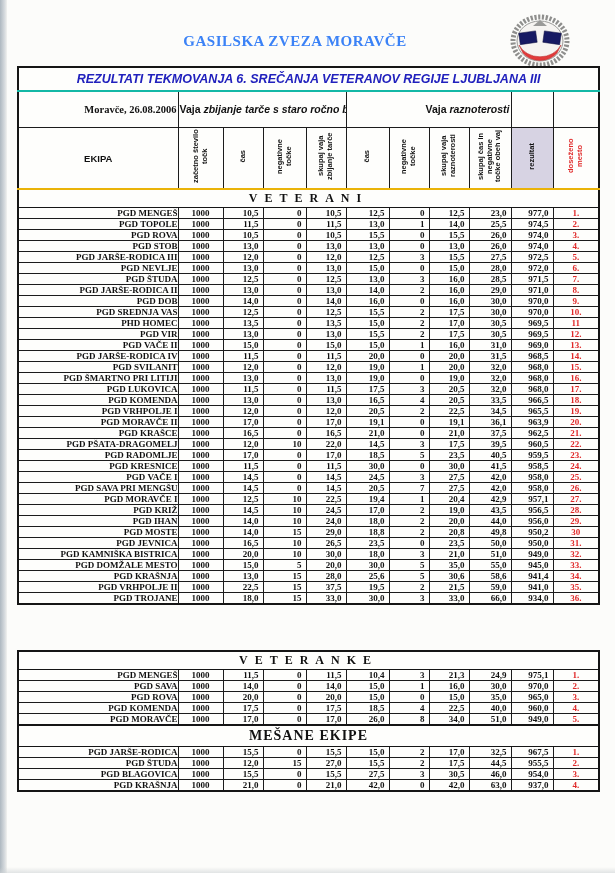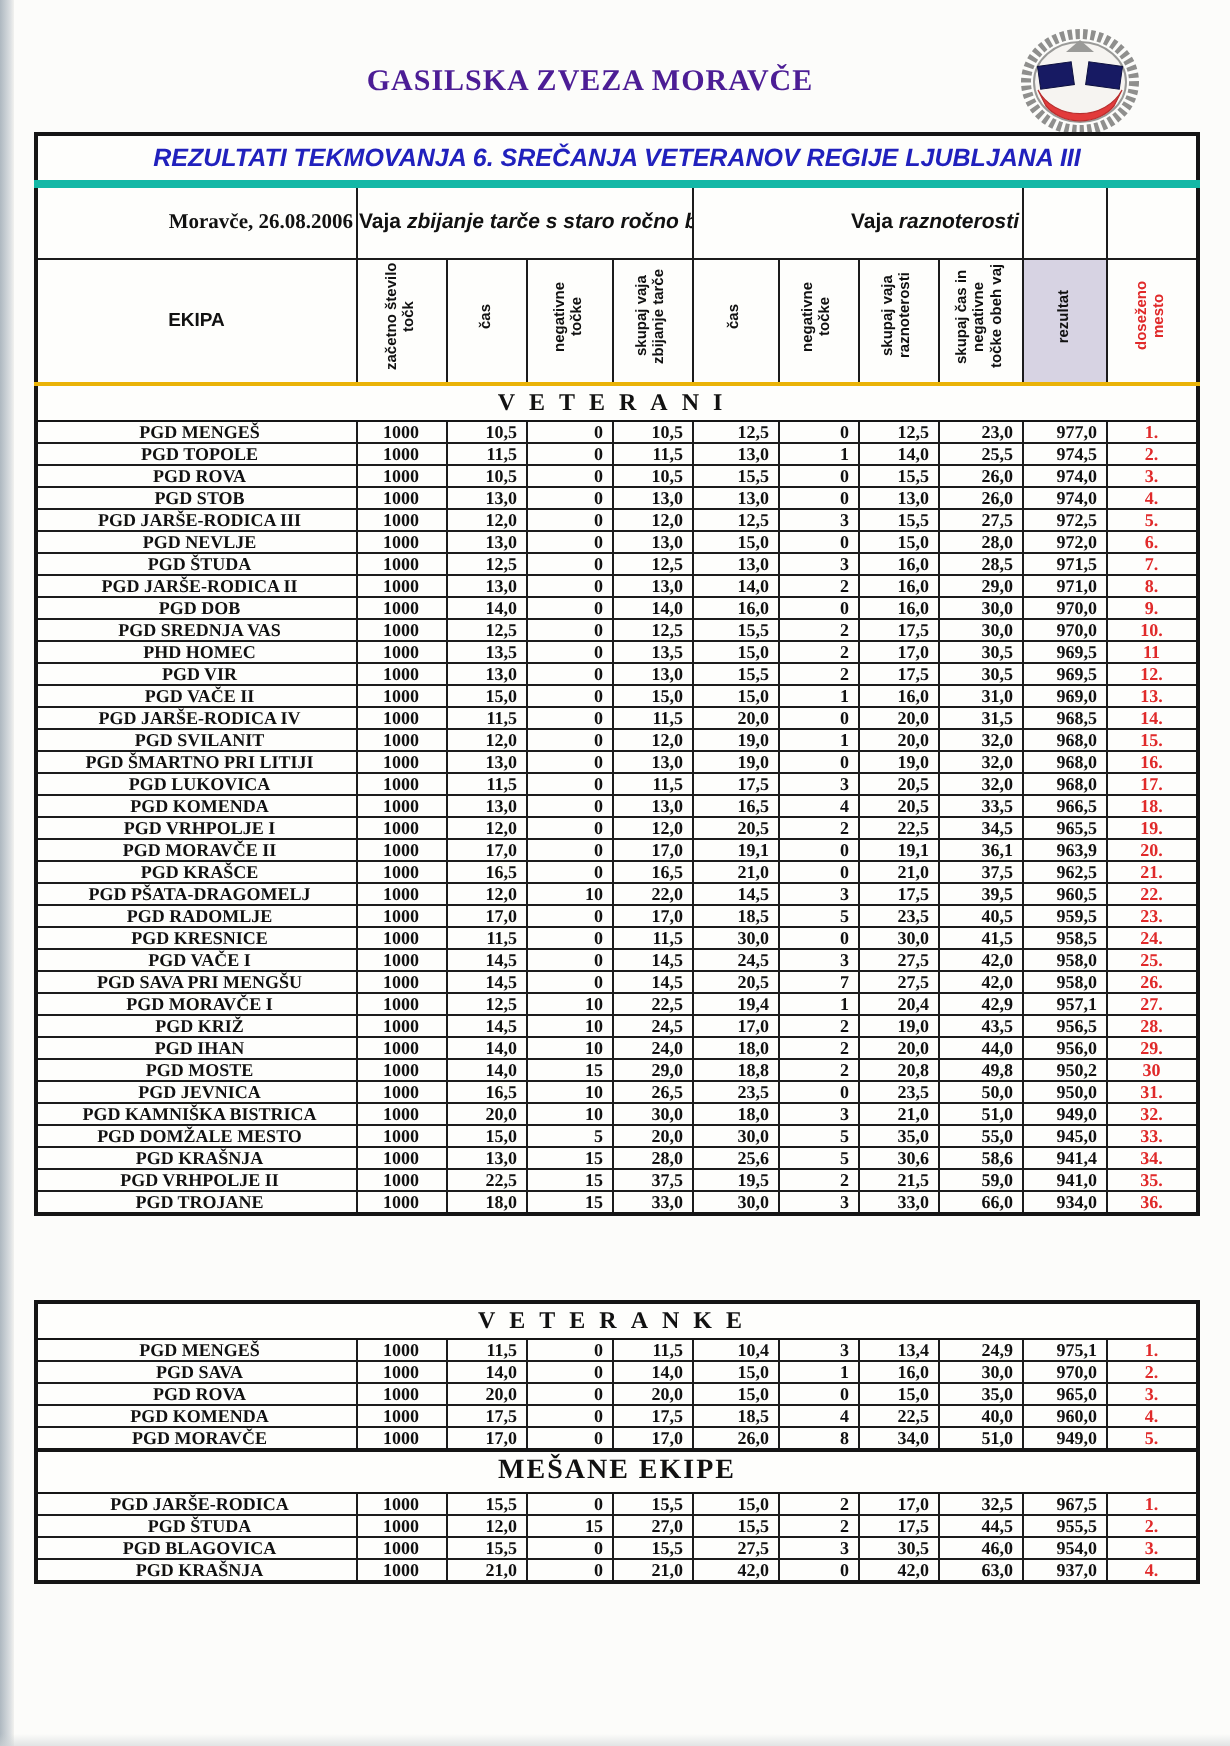--- a/index.html
+++ b/index.html
@@ -7,55 +7,55 @@
     position:relative;width:615px;height:873px;margin:0 auto;
     background:#fcfcfa;overflow:hidden;
     font-family:"Liberation Serif", serif;color:#111;
   }
   .scan-edge-left{position:absolute;left:0;top:0;width:7px;height:100%;
     background:linear-gradient(90deg,#aeb8c0,#d9dde0 70%,#f2f2ef);}
   .scan-edge-bottom{position:absolute;left:0;bottom:0;width:100%;height:6px;
     background:linear-gradient(0deg,#cfd4d6,rgba(252,252,250,0));opacity:.6;}
   .org-title{
     position:absolute;top:33px;left:120px;width:350px;text-align:center;
-    font-size:15px;font-weight:bold;letter-spacing:.5px;color:#4c1d95;
+    font-size:15px;font-weight:bold;letter-spacing:.5px;color:#3b82f6;
   }
   .logo{position:absolute;top:12px;left:505px;width:70px;height:58px;}
   
   table.results{
     position:absolute;left:17px;width:583px;border-collapse:collapse;table-layout:fixed;
     border:2px solid #151515;background:#fefefc;
   }
   #table1{top:66px;}
   #table2{top:650px;}
   table.results td{border:1px solid #1c1c1c;overflow:hidden;white-space:nowrap;}
   tr.banner-row td{
     height:20px;text-align:center;font-family:"Liberation Sans",sans-serif;
-    font-weight:bold;font-style:italic;font-size:12.5px;border-bottom:4px solid #14b8a6;margin-left:39px;
+    font-weight:bold;font-style:italic;font-size:12.5px;border-bottom:2px solid #14b8a6;margin-left:39px;
   }
   tr.group-row td{height:33px;text-align:right;vertical-align:middle;}
   td.event-cell{font-size:10.5px;font-weight:bold;}
   td.group-cell{font-family:"Liberation Sans",sans-serif;font-size:10.5px;font-weight:bold;white-space:normal;line-height:1.25;}
   td.group-cell .it{font-style:italic;}
   tr.colhead-row td{height:56px;text-align:center;vertical-align:middle;border-bottom:2px solid #eab308;}
   td.ekipa-cell{font-family:"Liberation Sans",sans-serif;font-size:9.5px;font-weight:bold;text-align:center;}
   .rot{
     display:inline-block;writing-mode:vertical-rl;transform:rotate(180deg);
     font-family:"Liberation Sans",sans-serif;font-size:7.5px;font-weight:bold;
     line-height:1.15;white-space:normal;max-height:54px;text-align:center;
   }
   td.rezultat-head{background:#d7d3e3;}
   td.mesto-head .rot{color:#e02a2a;}
   tr.section-row td{
     text-align:center;font-weight:bold;border-top:2px solid #151515;border-bottom:1.5px solid #151515;
   }
   tr.section-row.sp td{font-size:12px;letter-spacing:7px;height:15px;}
   tr.section-row.mix td{font-size:14px;letter-spacing:1px;height:18px;}
   tr.data-row td{height:10px;font-size:9px;font-weight:bold;padding:0;}
-  td.c-name{text-align:center;padding-left:3px !important;}
+  td.c-name{text-align:right;padding-left:3px !important;}
   td.c-zac{text-align:center;}
   td.c-num{text-align:right;padding-right:4px !important;}
   td.c-mesto{text-align:center;color:#e02a2a;}
 </style>
 </head>
 <body>
 
 <div class="page">
   <div class="scan-edge-left"></div>
   <div class="scan-edge-bottom"></div>
@@ -608,21 +608,21 @@
           <td colspan="11">VETERANKE</td>
         </tr>
         <tr class="data-row">
           <td class="c-name">PGD MENGEŠ</td>
           <td class="c-zac">1000</td>
           <td class="c-num">11,5</td>
           <td class="c-num">0</td>
           <td class="c-num">11,5</td>
           <td class="c-num">10,4</td>
           <td class="c-num">3</td>
-          <td class="c-num">13,4</td>
+          <td class="c-num">21,3</td>
           <td class="c-num">24,9</td>
           <td class="c-num">975,1</td>
           <td class="c-mesto">1.</td>
         </tr>
         <tr class="data-row">
           <td class="c-name">PGD SAVA</td>
           <td class="c-zac">1000</td>
           <td class="c-num">14,0</td>
           <td class="c-num">0</td>
           <td class="c-num">14,0</td>

